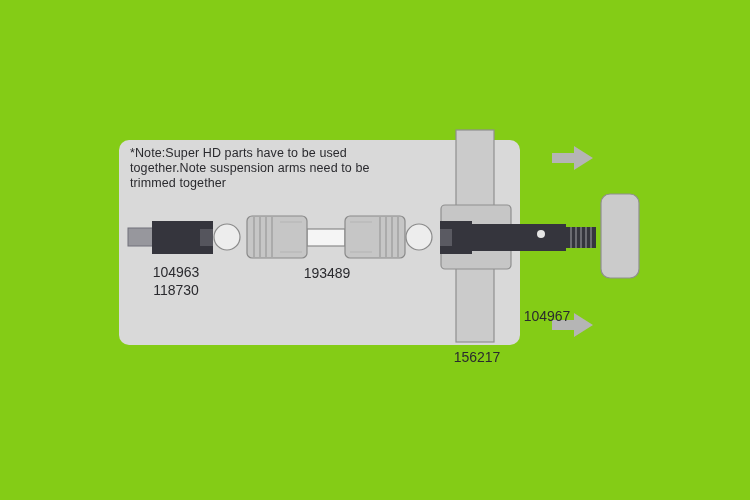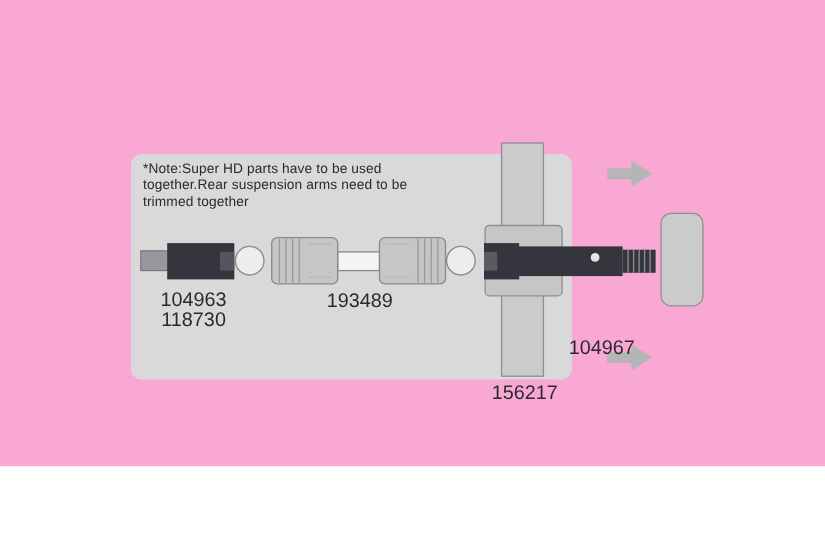--- a/index.html
+++ b/index.html
@@ -1,26 +1,26 @@
 <!DOCTYPE html>
 <html><head>
 <meta charset="utf-8">
 <style>
   html,body { margin:0; padding:0; background:#ffffff; }
   .canvas {
-    position:relative; width:750px; height:424px; background:#f9a8d4;
+    position:relative; width:750px; height:500px; background:#84cc16;
     font-family:"Liberation Sans", sans-serif; overflow:hidden;
   }
   .canvas svg { position:absolute; left:0; top:0; }
   .note {
     position:absolute; left:130px; top:146px;
     font-size:12.5px; line-height:15px; color:#2a2a2e; letter-spacing:0.1px;
   }
   .part-label {
-    position:absolute; font-size:18px; line-height:18px;
+    position:absolute; font-size:14px; line-height:18px;
     color:#2a2a2e; text-align:center;
   }
 </style>
 </head>
 <body>
 
 <div class="canvas">
 
   <svg width="750" height="500" viewBox="0 0 750 500">
 
@@ -68,21 +68,21 @@
     <rect x="601" y="194" width="38" height="84" rx="9" fill="#cbcbcb" stroke="#8f8f8f" stroke-width="1.2"></rect>
 
     <g fill="#b5b5b5">
       <path d="M552 153 L574 153 L574 146 L593 158 L574 170 L574 163 L552 163 Z"></path>
       <path d="M552 320 L574 320 L574 313 L593 325 L574 337 L574 330 L552 330 Z"></path>
     </g>
   </svg>
 
   <div class="note">
     <div>*Note:Super HD parts have to be used</div>
-    <div>together.Rear suspension arms need to be</div>
+    <div>together.Note suspension arms need to be</div>
     <div>trimmed together</div>
   </div>
 
   <div class="part-label" style="left:131px; top:263px; width:90px;">
     <div>104963</div>
     <div>118730</div>
   </div>
 
   <div class="part-label" style="left:287px; top:264px; width:80px;">193489</div>
 

